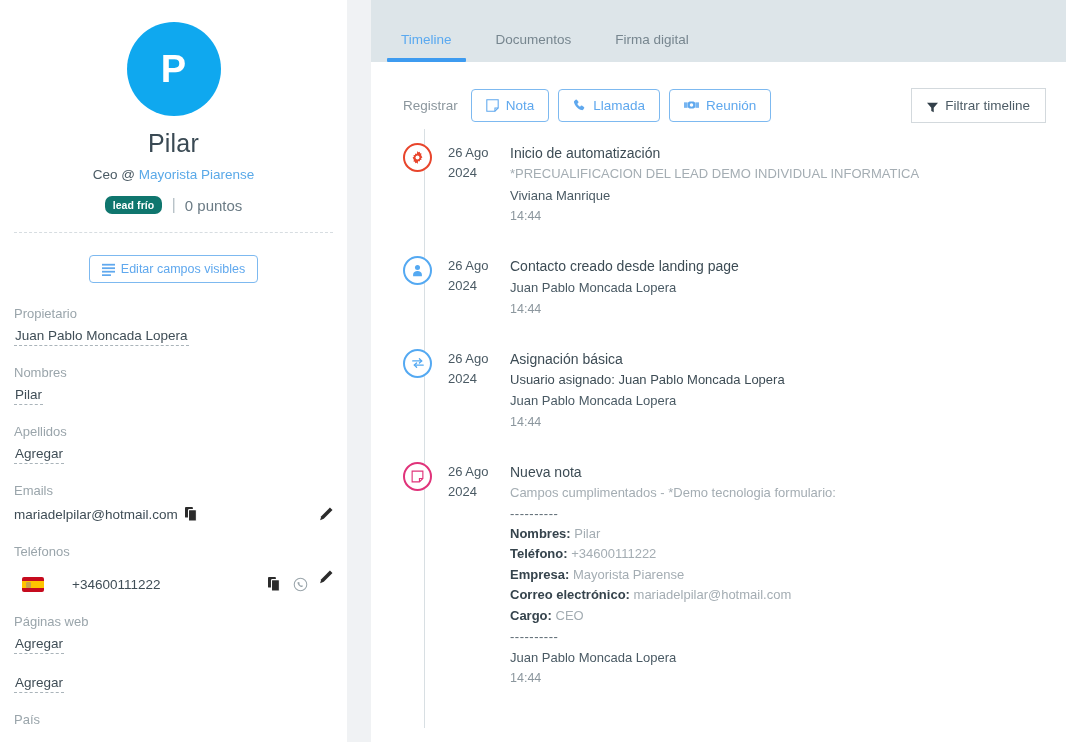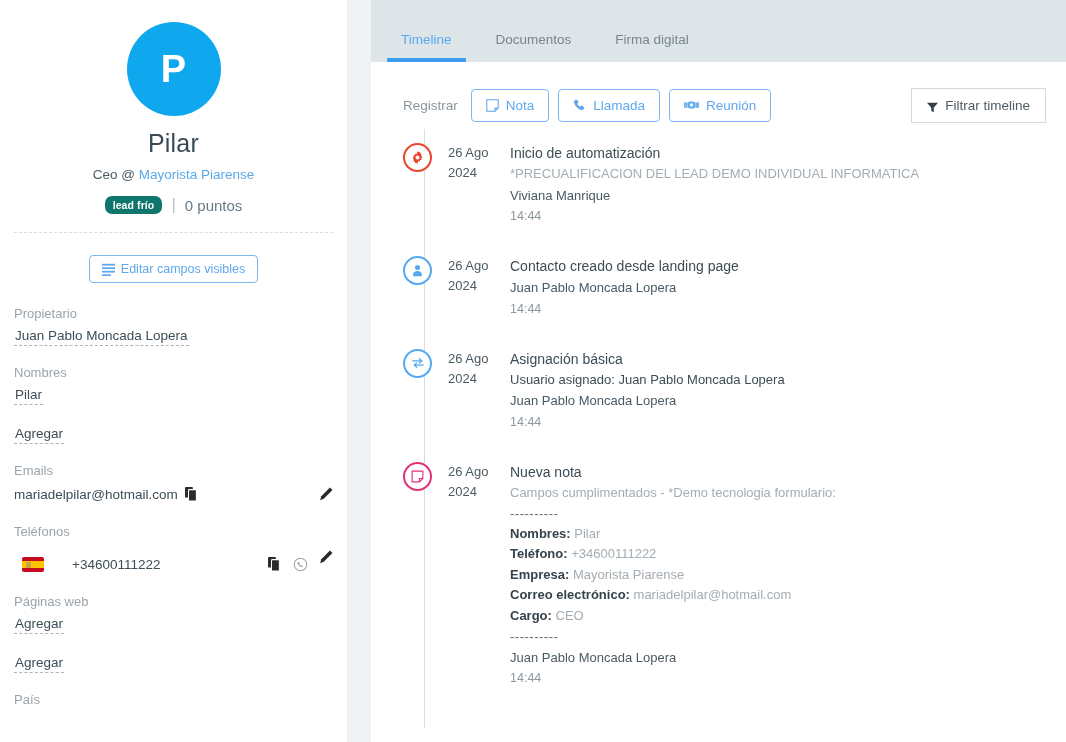--- a/index.html
+++ b/index.html
@@ -211,20 +211,21 @@
       </div>
       <div class="field-spacer"></div>
 
       <div class="field">
         <div class="field-label">Nombres</div>
         <span class="field-value">Pilar</span>
       </div>
       <div class="field-spacer"></div>
 
       <div class="field">
+        <div class="field-label">Apellidos</div>
         <span class="field-value">Agregar</span>
       </div>
       <div class="field-spacer"></div>
 
       <div class="field">
         <div class="field-label">Emails</div>
         <div class="field-row">
           <span class="val">mariadelpilar@hotmail.com</span>
           <span class="ic" style="margin-left:7px">
             <svg width="14" height="14" viewBox="0 0 16 16" fill="#2b2b2b">

